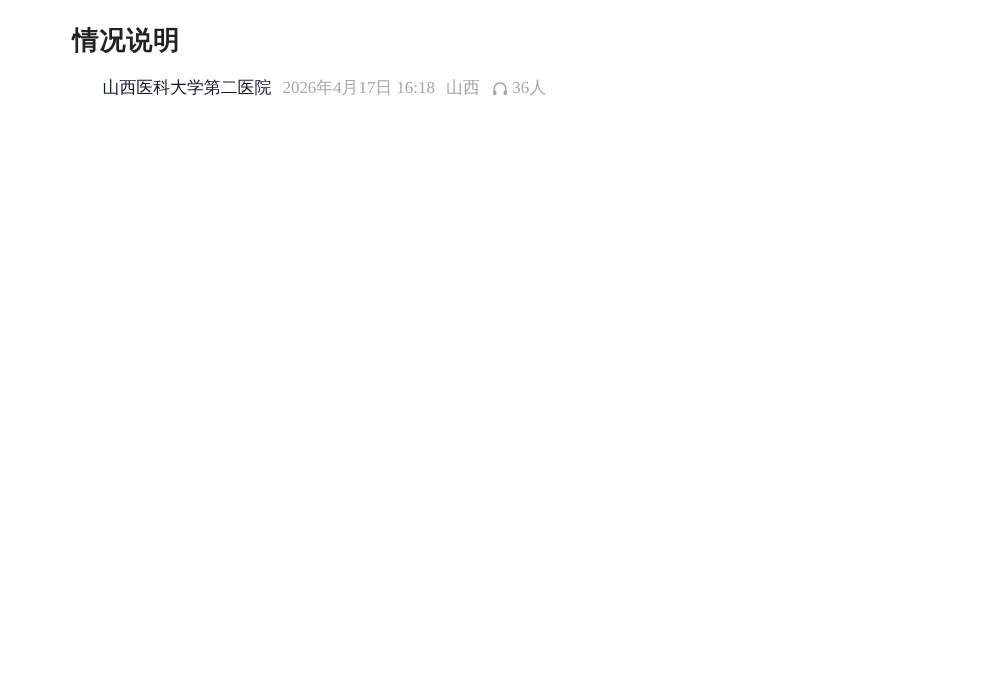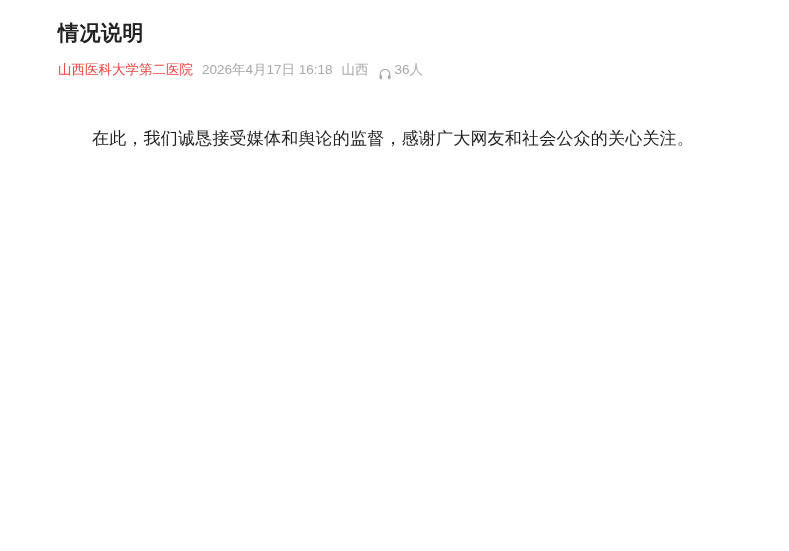--- a/index.html
+++ b/index.html
@@ -47,34 +47,37 @@
   .meta {
     margin-top: 12px;
     display: flex;
     align-items: center;
     font-size: 13.5px;
     color: #9a9a9a;
     line-height: 20px;
     white-space: nowrap;
   }
   .meta .source {
-    color: #ef4444;
+    color: #0f172a;
+    margin-left: 24px;
   }
   .meta .sep {
     display: inline-block;
     width: 9px;
   }
   .meta .date,
   .meta .region {
     color: #a8a8a8;
+    font-family: Liberation Serif, serif;
   }
   .meta .views {
     display: inline-flex;
-    align-items: flex-end;
+    align-items: center;
     color: #a8a8a8;
+    font-family: Liberation Serif, serif;
   }
   .headphone-icon {
     display: inline-block;
     width: 14px;
     height: 14px;
     margin-right: 3px;
     position: relative;
     top: 1px;
   }
   .article {
@@ -117,17 +120,16 @@
             <path d="M2.3 9.2V7.1C2.3 4.4 4.4 2.3 7 2.3s4.7 2.1 4.7 4.8v2.1" fill="none" stroke="#a8a8a8" stroke-width="1.2" stroke-linecap="round"></path>
             <rect x="1.5" y="8.2" width="2.6" height="4.0" rx="1.3" fill="#a8a8a8"></rect>
             <rect x="9.9" y="8.2" width="2.6" height="4.0" rx="1.3" fill="#a8a8a8"></rect>
           </svg>
         </span>
         <span>36人</span>
       </span>
     </div>
 
     <div class="article">
-      <p class="tight">在此，我们诚恳接受媒体和舆论的监督，感谢广大网友和社会公众的关心关注。</p>
     </div>
 
   </div>
 </div>
 
 </body></html>

